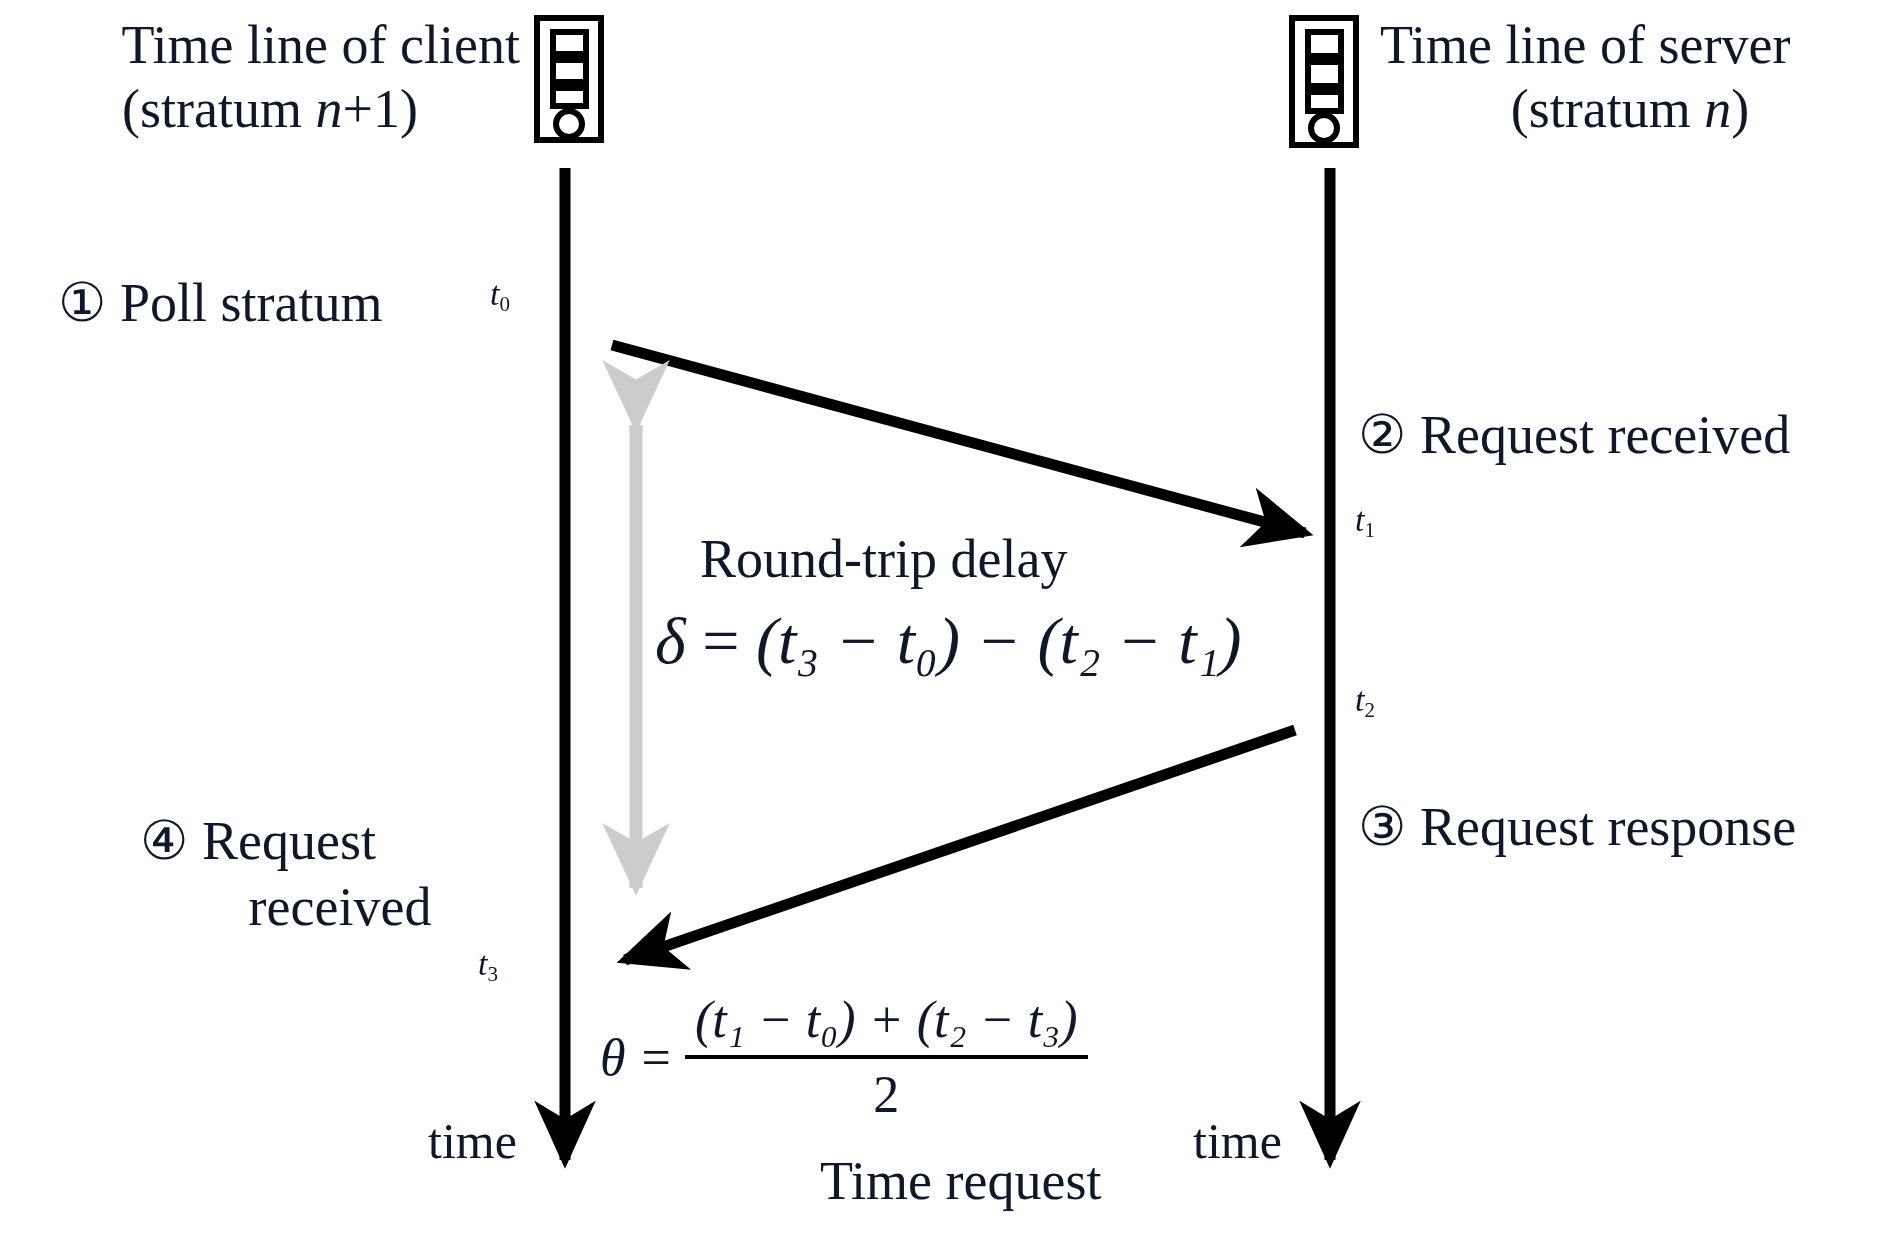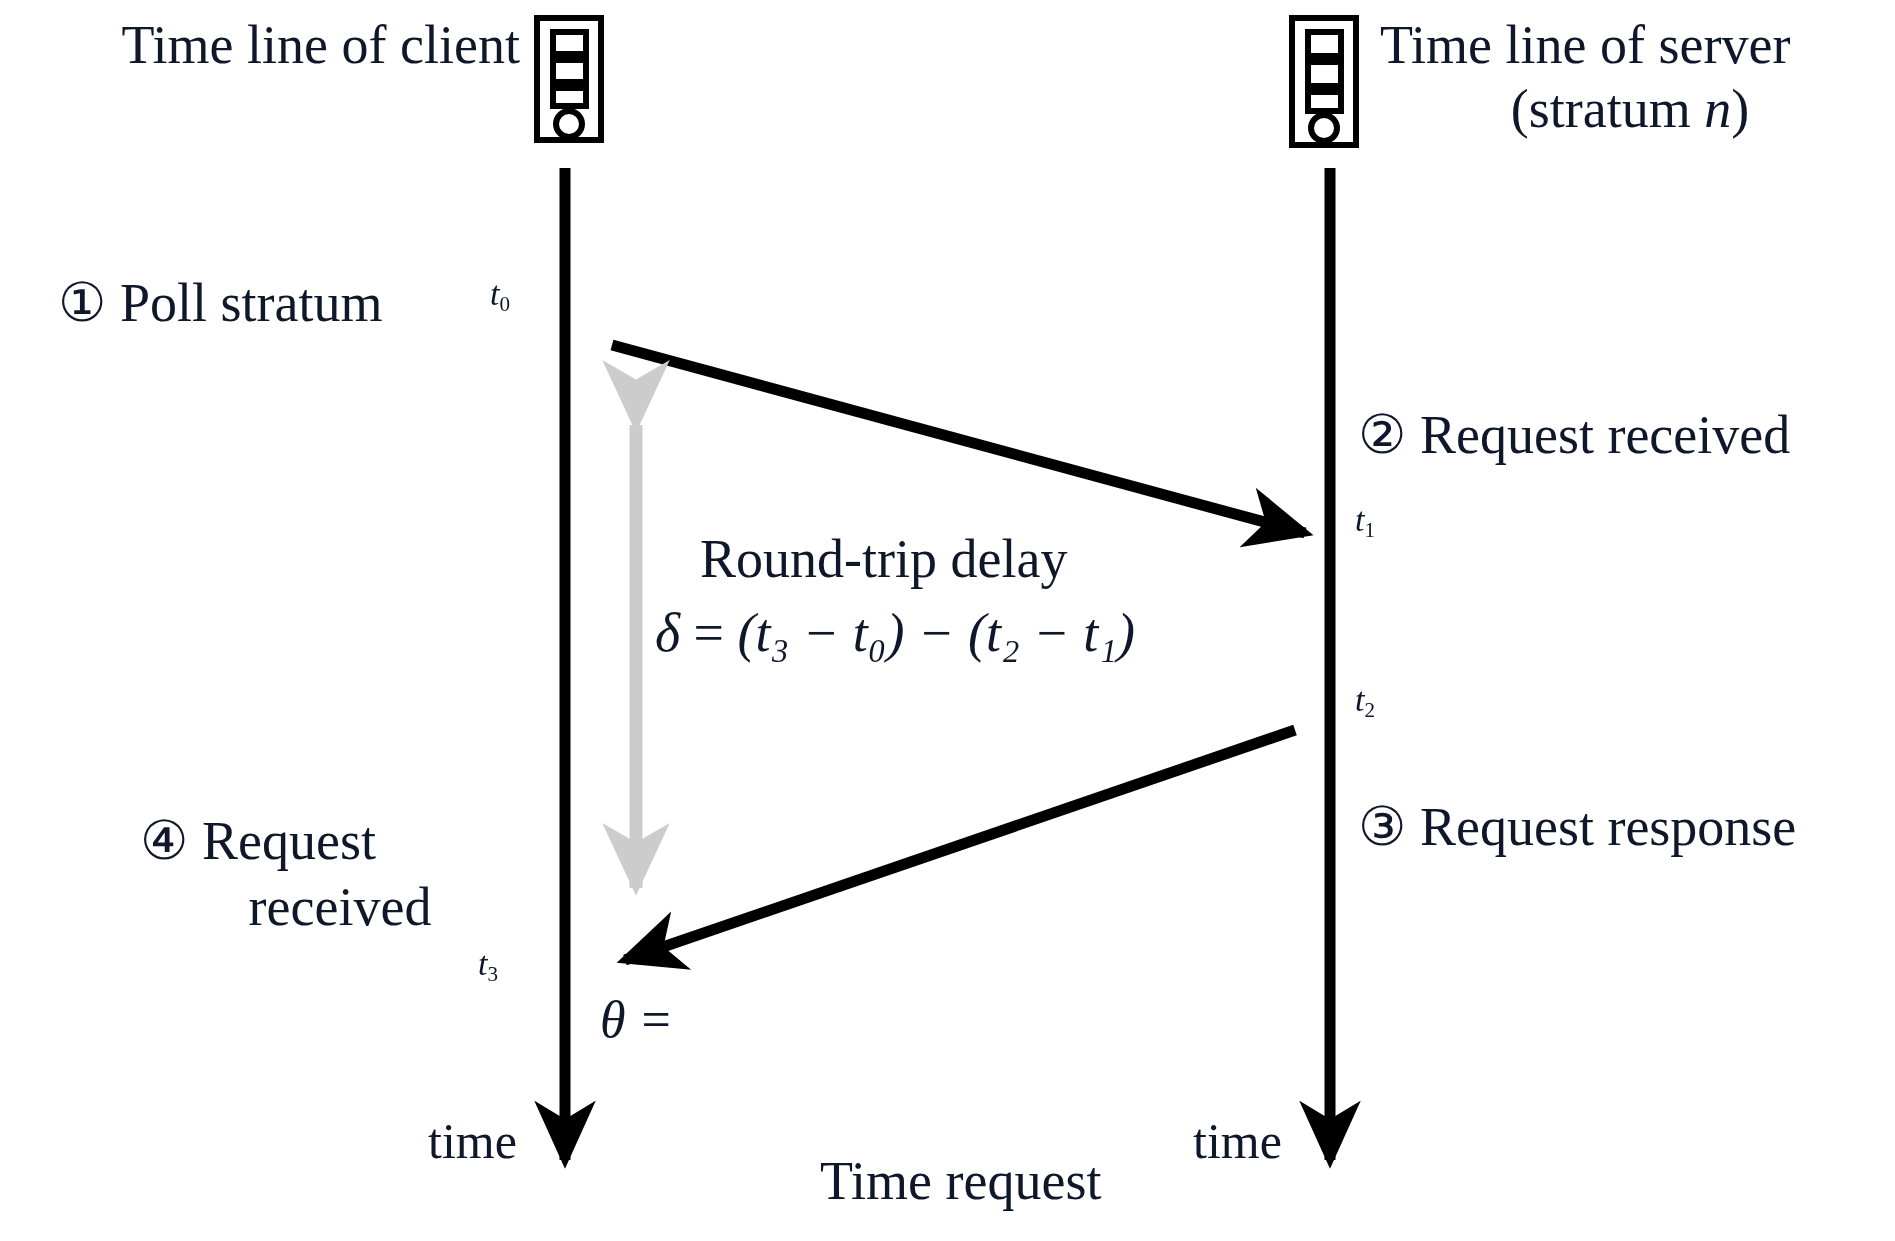--- a/index.html
+++ b/index.html
@@ -36,21 +36,21 @@
     font-style: normal;
     font-size: 0.62em;
     vertical-align: -0.30em;
   }
   .ital { font-style: italic; }
   .circnum { font-size: 54px; }
   .timeword {
     font-size: 50px;
   }
   .formula {
-    font-size: 54px;
+    font-size: 66px;
     font-style: italic;
   }
   .roman { font-style: normal; }
   
   .frac-eq {
     position: absolute;
     display: flex;
     align-items: center;
     font-size: 52px;
     font-style: italic;
@@ -119,20 +119,21 @@
     <line x1="1330" y1="168" x2="1330" y2="1160" stroke="#000000" stroke-width="11" marker-end="url(#blackHead)"></line>
 
     <line x1="612" y1="345" x2="1305" y2="533" stroke="#000000" stroke-width="11" marker-end="url(#blackHead)"></line>
 
     <line x1="1295" y1="730" x2="625" y2="960" stroke="#000000" stroke-width="11" marker-end="url(#blackHead)"></line>
 
     <line x1="636" y1="425" x2="636" y2="888" stroke="#cccccc" stroke-width="13" marker-start="url(#grayHeadStart)" marker-end="url(#grayHeadEnd)"></line>
   </svg>
 
   <div class="txt hdr" style="left:20px; top:14px; width:500px; text-align:right;">Time line of client</div>
+  <div class="txt hdr" style="left:20px; top:78px; width:500px; text-align:center;"><span>(stratum </span><span class="ital">n</span><span>+1)</span></div>
 
   <div class="txt hdr" style="left:1380px; top:14px; text-align:left;">Time line of server</div>
   <div class="txt hdr" style="left:1380px; top:78px; width:500px; text-align:center;"><span>(stratum </span><span class="ital">n</span><span>)</span></div>
 
   <div class="txt lbl" style="left:58px; top:272px;"><span class="circnum">①</span> <span>Poll stratum</span></div>
   <div class="txt tmark" style="left:490px; top:274px;"><span>t</span><sub>0</sub></div>
 
   <div class="txt lbl" style="left:1358px; top:404px;"><span class="circnum">②</span> <span>Request received</span></div>
   <div class="txt tmark" style="left:1355px; top:500px;"><span>t</span><sub>1</sub></div>
 
@@ -143,20 +144,25 @@
   <div class="txt lbl" style="left:140px; top:810px;"><span class="circnum">④</span> <span>Request</span></div>
   <div class="txt lbl" style="left:160px; top:876px; width:360px; text-align:center;">received</div>
   <div class="txt tmark" style="left:478px; top:944px;"><span>t</span><sub>3</sub></div>
 
   <div class="txt hdr" style="left:700px; top:528px;">Round-trip delay</div>
   <div class="txt formula" style="left:655px; top:602px;"><span>δ</span> <span class="roman">=</span> <span>(t₃ − t₀) − (t₂ − t₁)</span></div>
 
   <div class="frac-eq" style="left:600px; top:990px;">
     <span>θ</span>
     <span class="roman" style="margin-left:16px;">=</span>
+    <span class="frac">
+      <span class="num">(t₁ − t₀) + (t₂ − t₃)</span>
+      <span class="bar"></span>
+      <span class="den roman">2</span>
+    </span>
   </div>
 
   <div class="txt hdr" style="left:820px; top:1150px;">Time request</div>
 
   <div class="txt timeword" style="left:428px; top:1112px;">time</div>
   <div class="txt timeword" style="left:1193px; top:1112px;">time</div>
 
 </div>
 
 </body></html>

